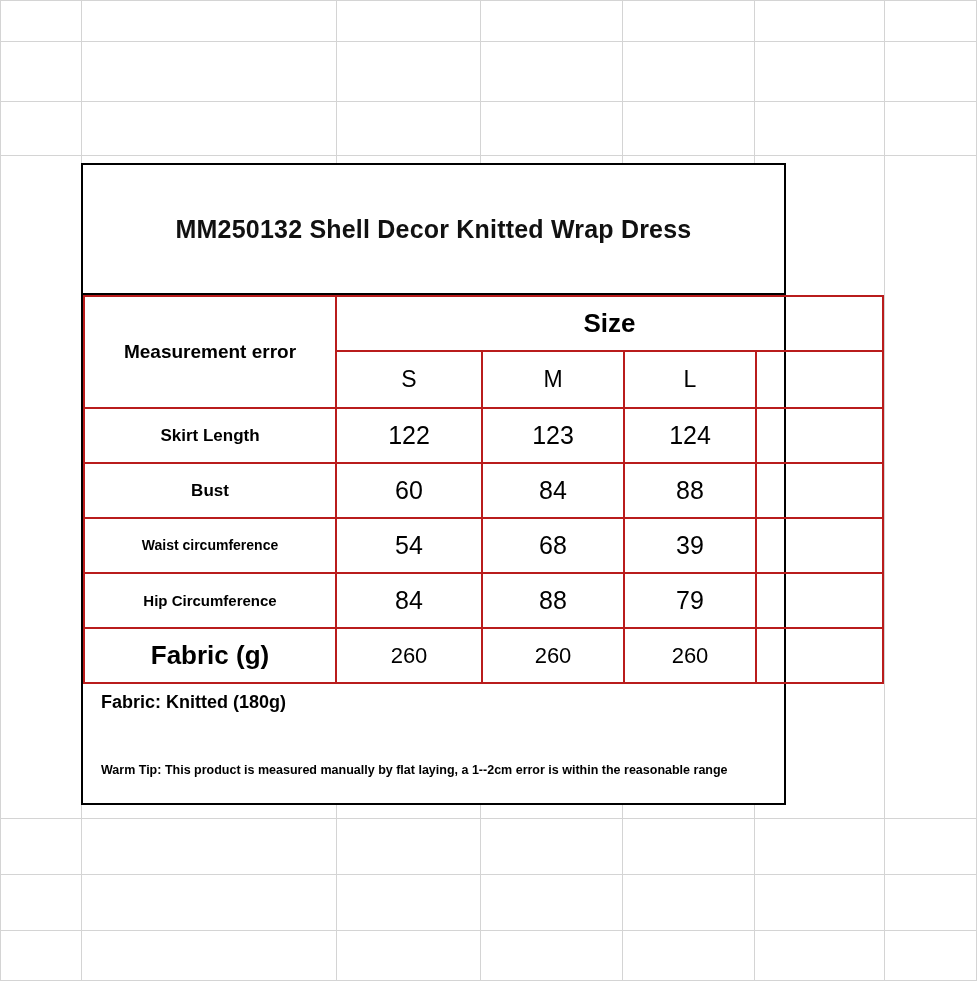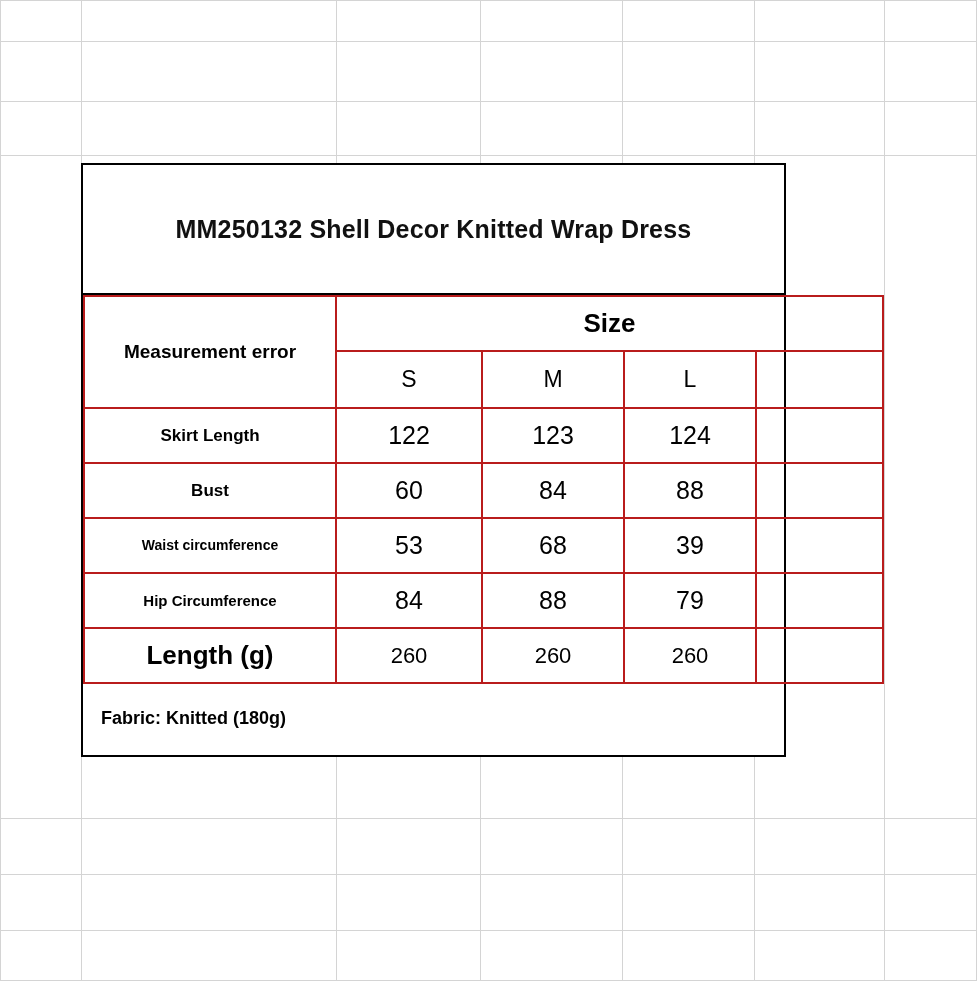--- a/index.html
+++ b/index.html
@@ -120,21 +120,21 @@
     font-size: 25px;
     height: 53px;
     margin-top: 28px;
   }
   td.value.small {
     font-size: 22px;
   }
   td.blank { }
 
   .notes {
-    padding: 20px 0 26px 10px;
+    padding: 4px 0 26px 10px;
     border-top: 0;
   }
   .fabric-line {
     font-size: 18px;
     font-weight: bold;
     color: #000000;
     margin: 4px 0 0 8px;
   }
   .warm-tip {
     font-size: 12.5px;
@@ -202,41 +202,42 @@
       <tr>
         <td class="row-label">Bust</td>
         <td class="value">60</td>
         <td class="value">84</td>
         <td class="value">88</td>
         <td class="blank"></td>
       </tr>
 
       <tr>
         <td class="row-label small">Waist circumference</td>
-        <td class="value">53</td>
+        <td class="value">54</td>
         <td class="value">68</td>
         <td class="value">39</td>
         <td class="blank"></td>
       </tr>
 
       <tr>
         <td class="row-label mid">Hip Circumference</td>
         <td class="value">84</td>
         <td class="value">88</td>
         <td class="value">79</td>
         <td class="blank"></td>
       </tr>
 
       <tr>
-        <td class="row-label big">Length (g)</td>
+        <td class="row-label big">Fabric (g)</td>
         <td class="value small">260</td>
         <td class="value small">260</td>
         <td class="value small">260</td>
         <td class="blank"></td>
       </tr>
     </tbody>
   </table>
 
   <div class="notes">
     <div class="fabric-line">Fabric: Knitted (180g)</div>
+    <div class="warm-tip">Warm Tip: This product is measured manually by flat laying, a 1--2cm error is within the reasonable range</div>
   </div>
 
 </div>
 
 </body></html>

